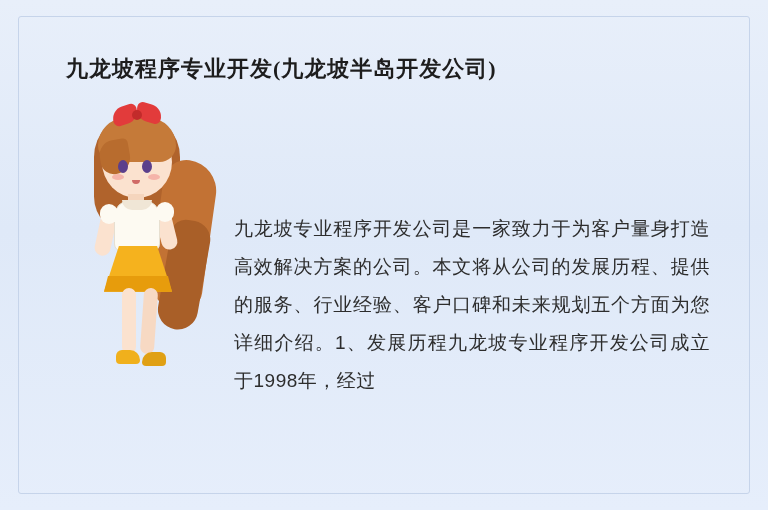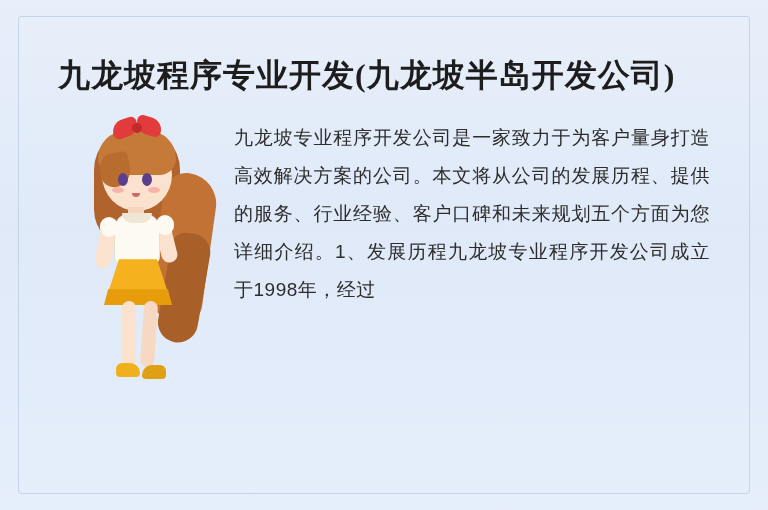--- a/index.html
+++ b/index.html
@@ -41,31 +41,31 @@
     position: relative;
     width: 100%;
     height: 100%;
     box-sizing: border-box;
     padding: 40px 44px 24px 44px;
   }
 
   .title {
     font-family: "Liberation Serif", serif;
     font-weight: bold;
-    font-size: 32px;
+    font-size: 22px;
     line-height: 1.35;
     color: #1d1d1d;
     letter-spacing: 1px;
-    margin: 0 0 16px 0;
+    margin: 0 0 16px 8px;
     max-width: 690px;
   }
 
   .body-area {
     display: flex;
-    align-items: flex-start;
+    align-items: flex-end;
     margin-top: 10px;
   }
 
   .illustration {
     width: 150px;
     min-width: 150px;
     height: 300px;
     position: relative;
     margin-left: 10px;
   }

